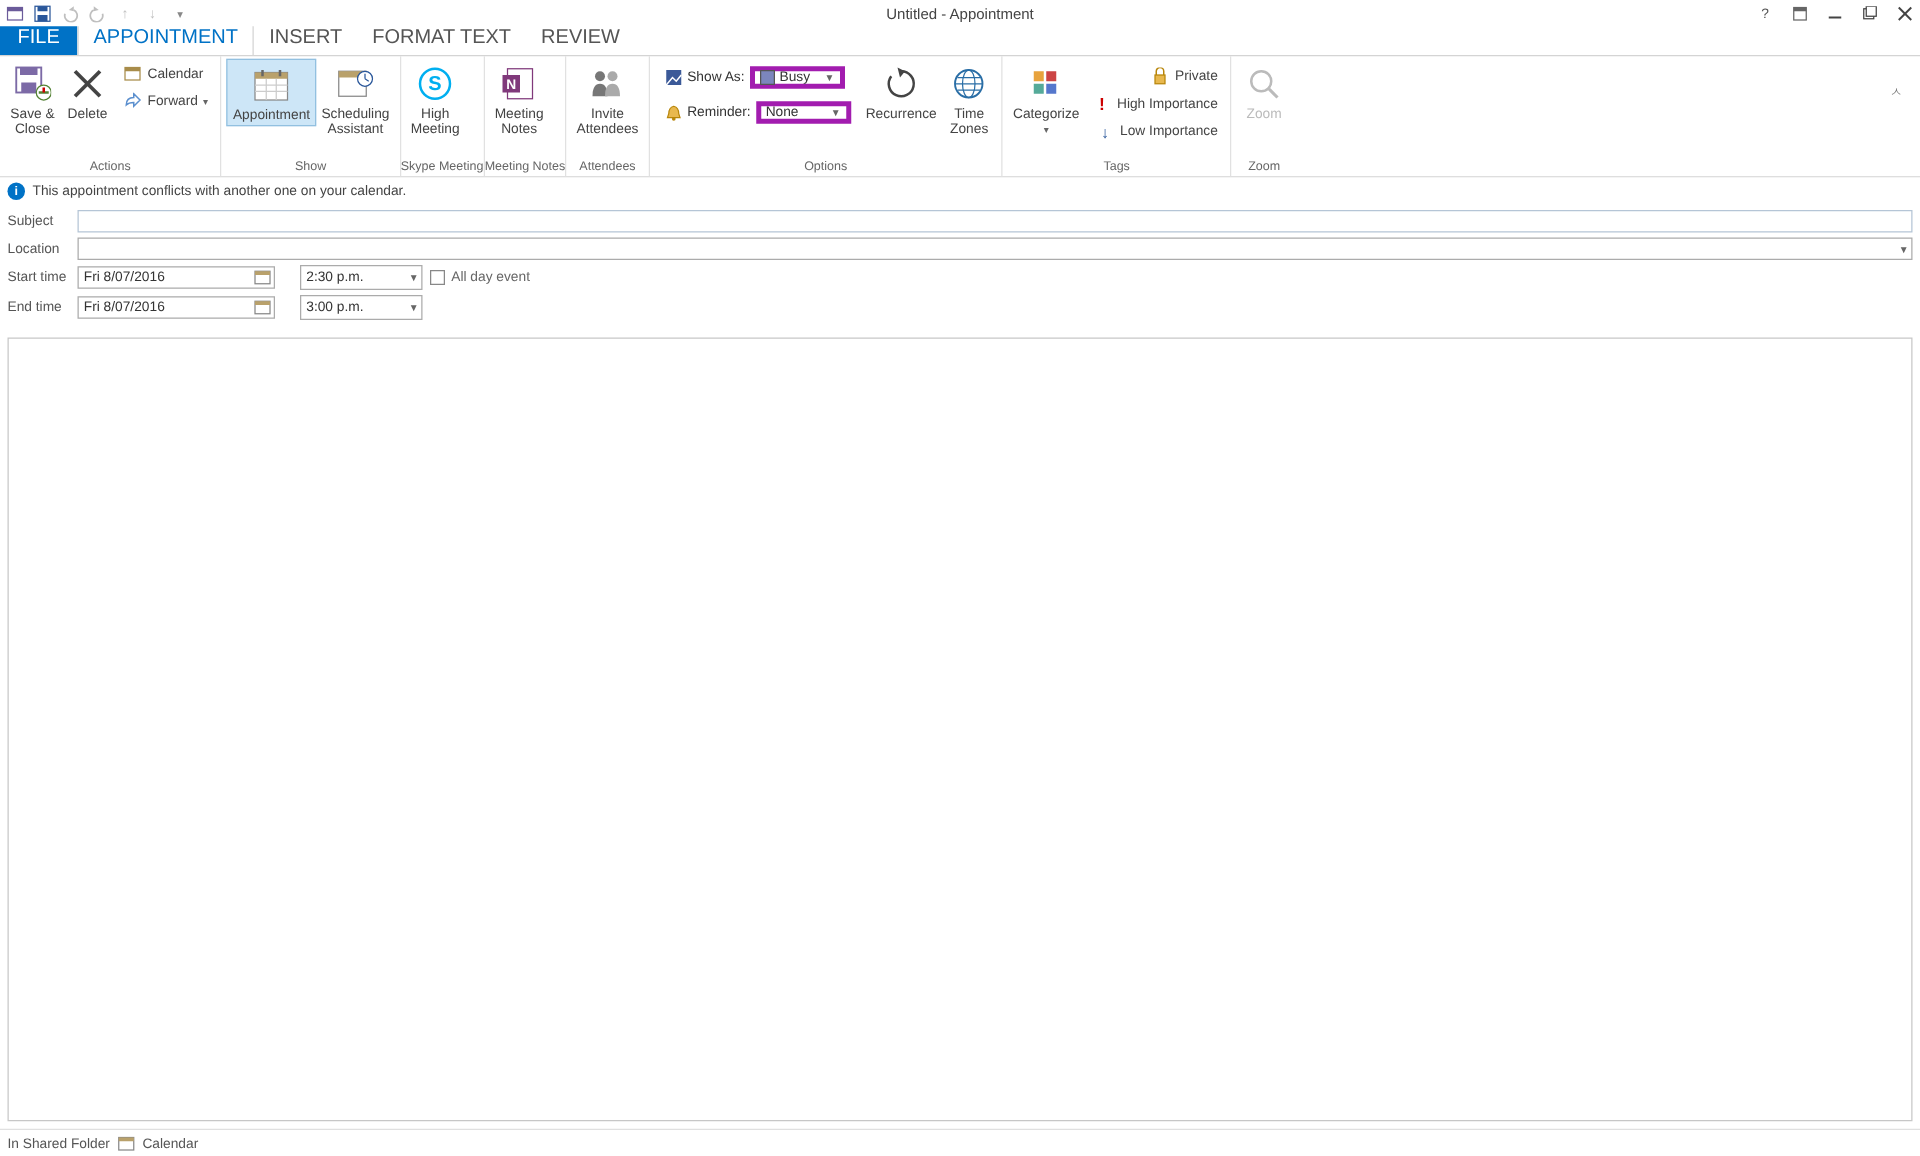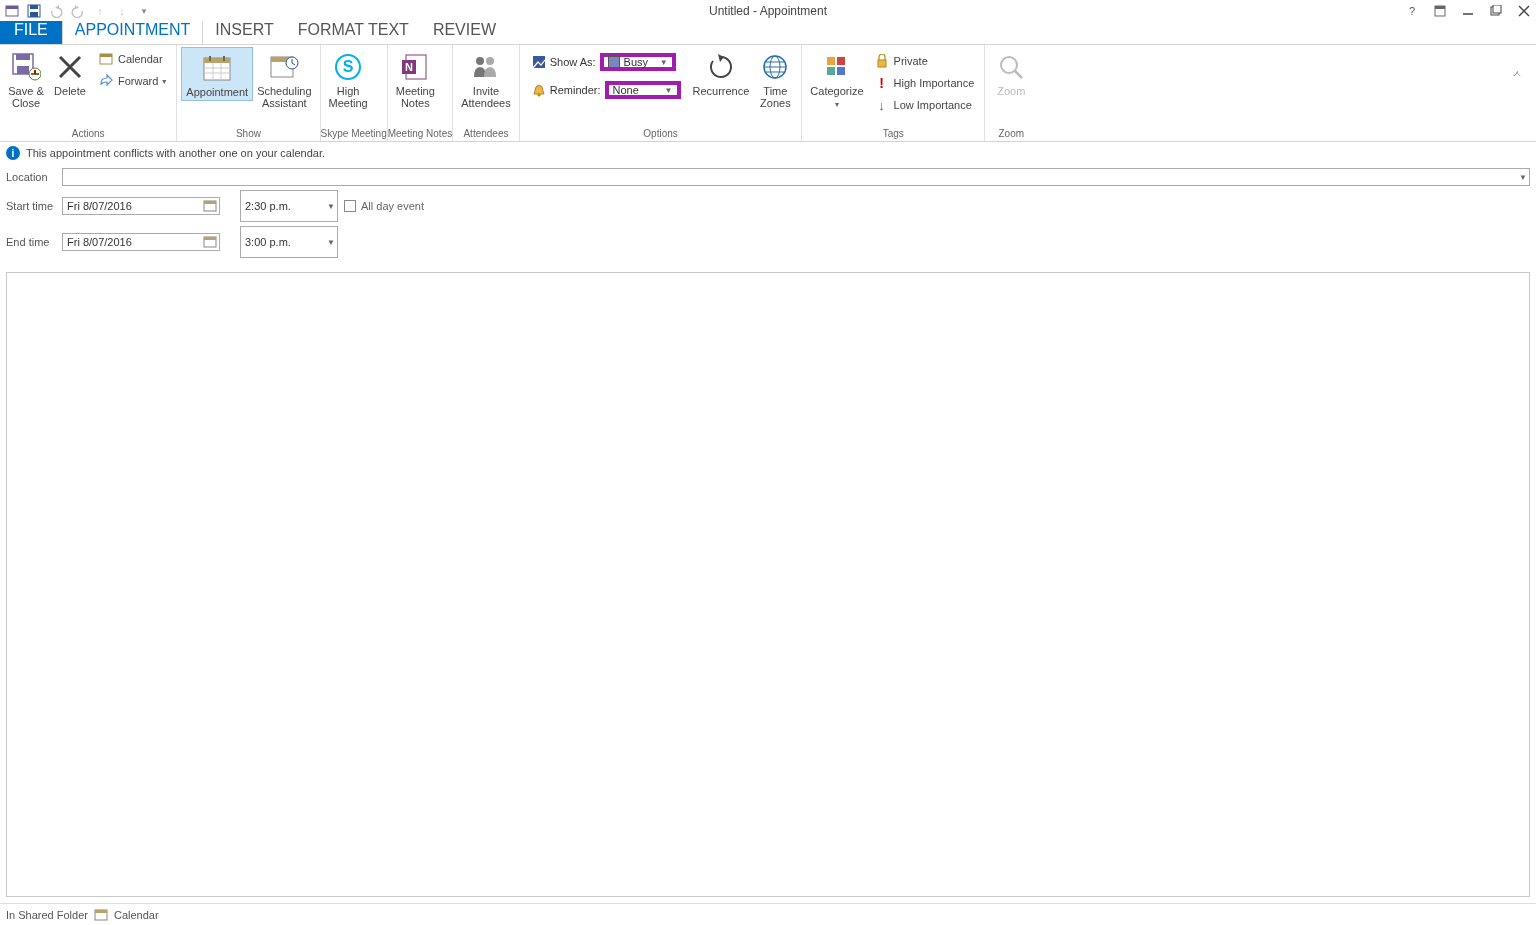--- a/index.html
+++ b/index.html
@@ -46,21 +46,21 @@
 .infobar { height:22px; background:#fff; border-bottom:0; display:flex; align-items:center; padding:0 6px; color:#444; font-size:11px; }
 .infobar .info-ic { width:14px; height:14px; border-radius:50%; background:#0072c6; color:#fff; font-size:10px; font-weight:bold; display:flex; align-items:center; justify-content:center; margin-right:6px; }
 
 
 .form { padding:4px 6px; }
 .frow { display:flex; align-items:center; margin-bottom:4px; }
 .flabel { width:56px; font-size:11px; color:#555; }
 .finput { flex:1; border:1px solid #b5c5d6; height:18px; padding:0 4px; font-size:11px; }
 .datebox { width:158px; border:1px solid #ababab; height:18px; display:flex; align-items:center; padding:0 2px 0 4px; font-size:11px; margin-right:20px; }
 .datebox .cal-ic { margin-left:auto; }
-.timebox { width:98px; border:1px solid #ababab; height:32px; display:flex; align-items:center; padding:0 2px 0 4px; font-size:11px; margin-right:6px; }
+.timebox { width:98px; border:1px solid #ababab; height:20px; display:flex; align-items:center; padding:0 2px 0 4px; font-size:11px; margin-right:6px; }
 .timebox .dd { margin-left:auto; font-size:8px; color:#666; }
 .chk { width:12px; height:12px; border:1px solid #888; margin-right:5px; }
 .loc-combo { flex:1; border:1px solid #ababab; height:18px; display:flex; align-items:center; padding:0 2px 0 4px; font-size:11px; }
 
 
 .bodyarea { flex:1; margin:6px; border:1px solid #c7c7c7; background:#fff; }
 
 
 .statusbar { height:22px; border-top:1px solid #e0e0e0; display:flex; align-items:center; padding:0 6px; font-size:11px; color:#555; }
 .statusbar .cal-ic16 { margin:0 6px; }
@@ -331,21 +331,21 @@
         <div class="ic32">
             <svg width="28" height="28">
               <rect x="4" y="4" width="8" height="8" fill="#e8a33d"></rect>
               <rect x="14" y="4" width="8" height="8" fill="#c44"></rect>
               <rect x="4" y="14" width="8" height="8" fill="#5a9"></rect>
               <rect x="14" y="14" width="8" height="8" fill="#57c"></rect>
             </svg>
           </div>
         <div class="lbl"><span>Categorize</span><br><span style="font-size:8px;color:#666;">▾</span></div>
       </div>
-      <div class="smbtn-stack" style="padding-top:4px;">
+      <div class="smbtn-stack" style="padding-top:4px;align-items:flex-end;">
         <div class="smbtn">
           <span class="ic16">
               <svg width="12" height="14">
                 <rect x="2" y="6" width="8" height="7" fill="#e8b84e" stroke="#b8860b"></rect>
                 <path d="M3 6 L3 3 A3 3 0 0 1 9 3 L9 6" fill="none" stroke="#b8860b" stroke-width="1.2"></path>
               </svg>
             </span>
           <span>Private</span>
         </div>
         <div class="smbtn">
@@ -380,20 +380,24 @@
     <span class="collapse-rib" style="position:absolute;bottom:2px;right:4px;">ㅅ</span>
   </div>
 </div>
 
 <div class="infobar">
   <span class="info-ic">i</span>
   <span>This appointment conflicts with another one on your calendar.</span>
 </div>
 
 <div class="form">
+  <div class="frow">
+    <div class="flabel">Subject</div>
+    <input class="finput" value="" style="">
+  </div>
   <div class="frow">
     <div class="flabel">Location</div>
     <div class="loc-combo">
       <span></span>
       <span class="dd" style="margin-left:auto;font-size:8px;color:#666;">▼</span>
     </div>
   </div>
   <div class="frow">
     <div class="flabel">Start time</div>
     <div class="datebox">

